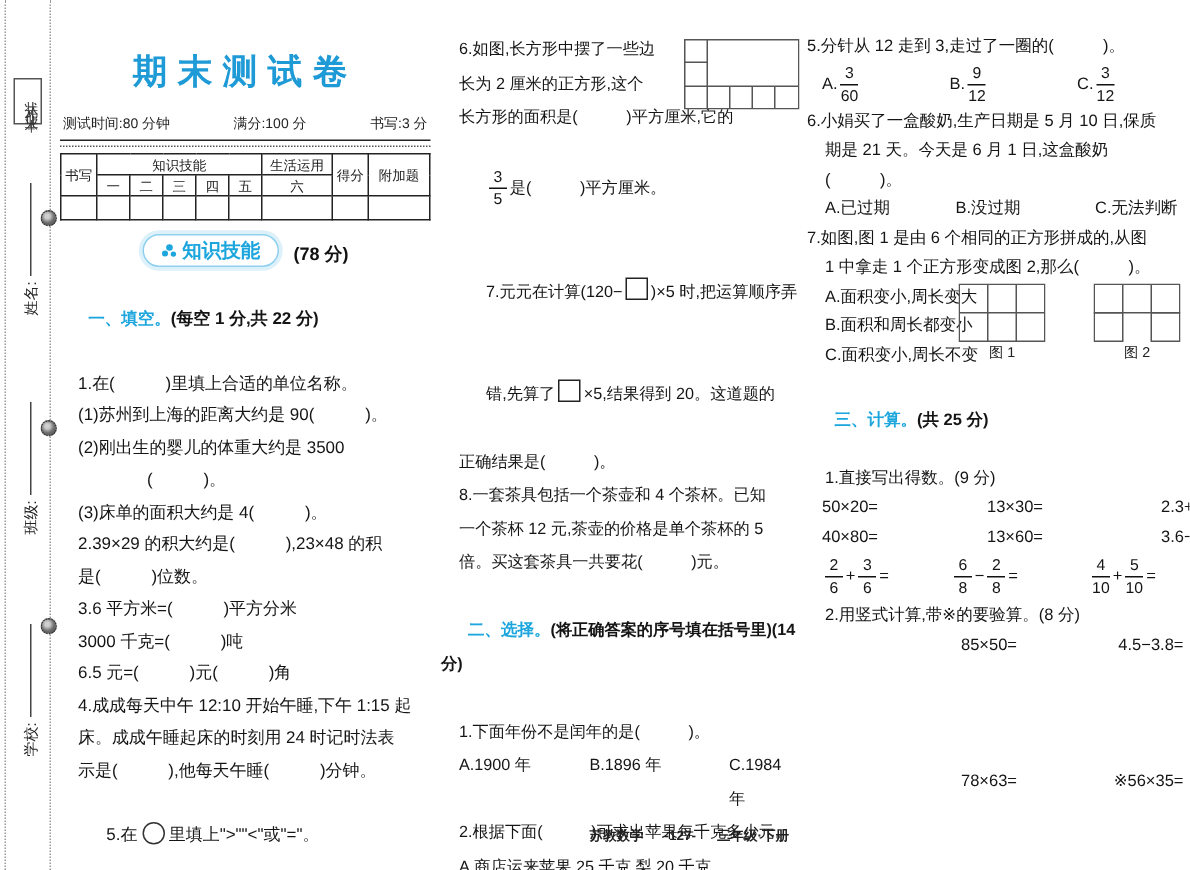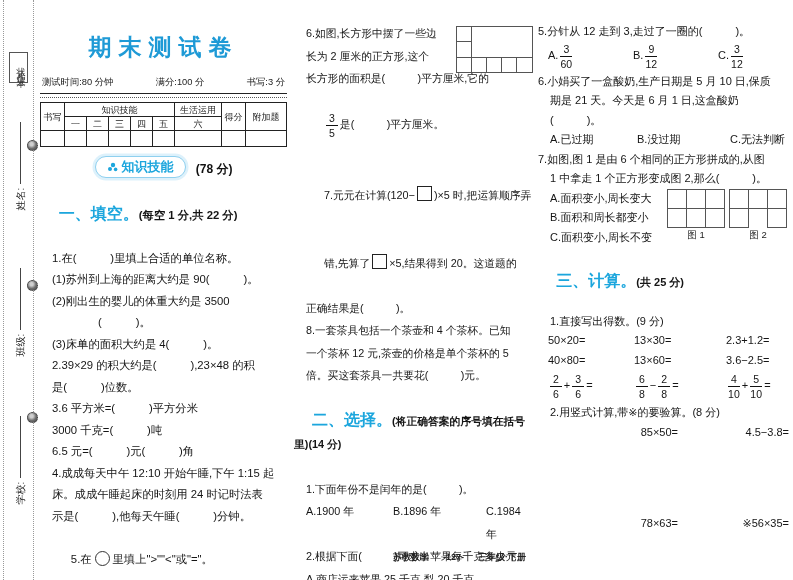--- a/index.html
+++ b/index.html
@@ -62,47 +62,47 @@
 
   
   .badgerow{text-align:center;margin:9px 0 3px;}
   .badge{
     display:inline-flex;align-items:center;gap:4px;
     border:1.6px solid #8fd0ef;border-radius:11px;padding:1px 11px;
     color:#1ca6dd;font-weight:bold;font-size:13px;background:#ffffff;
     box-shadow:0 0 0 2.5px #ddf1fb;
   }
   .bscore{font-weight:bold;font-size:12px;margin-left:7px;color:#111;}
-  .cy{color:#1ca6dd;font-weight:bold;font-size:16px;}
+  .cy{color:#1ca6dd;font-weight:bold;font-size:11px;}
   .secnote{font-weight:bold;}
 
   
   .frac{display:inline-flex;flex-direction:column;align-items:center;
     vertical-align:middle;line-height:1.15;font-size:10.5px;margin:0 2px;}
   .frac .fn{padding:0 3px 1px;border-bottom:1px solid #111;}
   .frac .fd{padding-top:1px;}
   .cmp{display:inline-block;width:16px;height:16px;border:1px solid #333;
     border-radius:50%;vertical-align:-4px;margin:0 3px;}
   .cmp.sm{width:13px;height:13px;vertical-align:-3px;}
   .sqr{display:inline-block;width:13px;height:13px;border:1px solid #222;
     vertical-align:-2px;margin:0 2px;}
 
   .optrow{display:grid;grid-template-columns:87px 93px auto;padding-left:12px;}
   .optrow3f{display:grid;grid-template-columns:85px 85px auto;padding-left:10px;
     align-items:center;height:30px;}
-  .calcrow{display:grid;grid-template-columns:86px 92px auto;padding-left:10px;}
+  .calcrow{display:grid;grid-template-columns:86px 92px auto;padding-left:10px;gap:24px;}
   .fracrow{display:grid;grid-template-columns:86px 92px auto;padding-left:10px;
     align-items:center;height:33px;}
   .vertrow{display:grid;grid-template-columns:130px auto;padding-left:10px;text-align:right;}
   .vgap{margin-top:72px;}
 
   
   .fig6{position:absolute;right:0;top:4px;}
   .q7block{position:relative;}
-  .figs{position:absolute;right:2px;top:0;display:flex;gap:4px;}
+  .figs{position:absolute;right:2px;top:0;display:flex;gap:32px;}
   .figcap{text-align:center;font-size:9.5px;margin-top:1px;color:#222;}
   svg{display:block;}
 
   
   .footer{position:absolute;left:294px;top:551px;width:239px;text-align:right;
     font-size:9px;font-weight:bold;color:#222;}
   .footer span{margin:0 7px;}
 </style>
 </head>
 <body>

